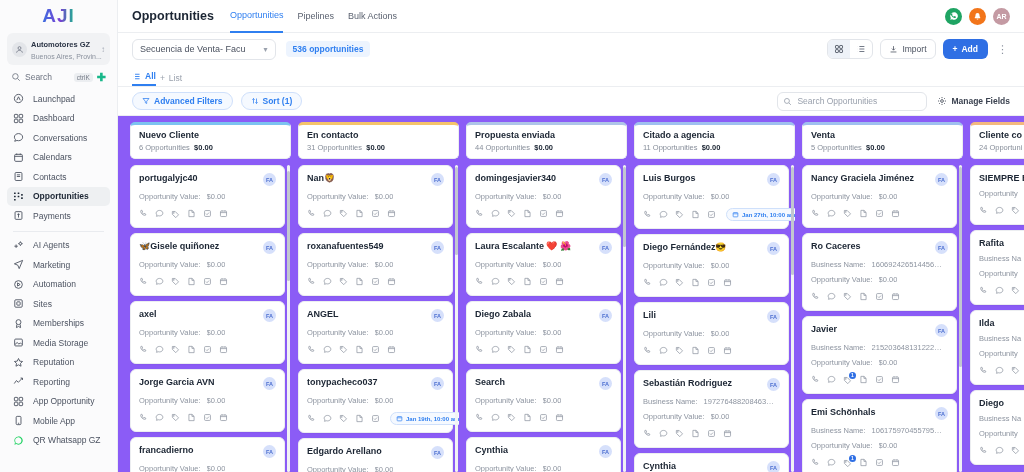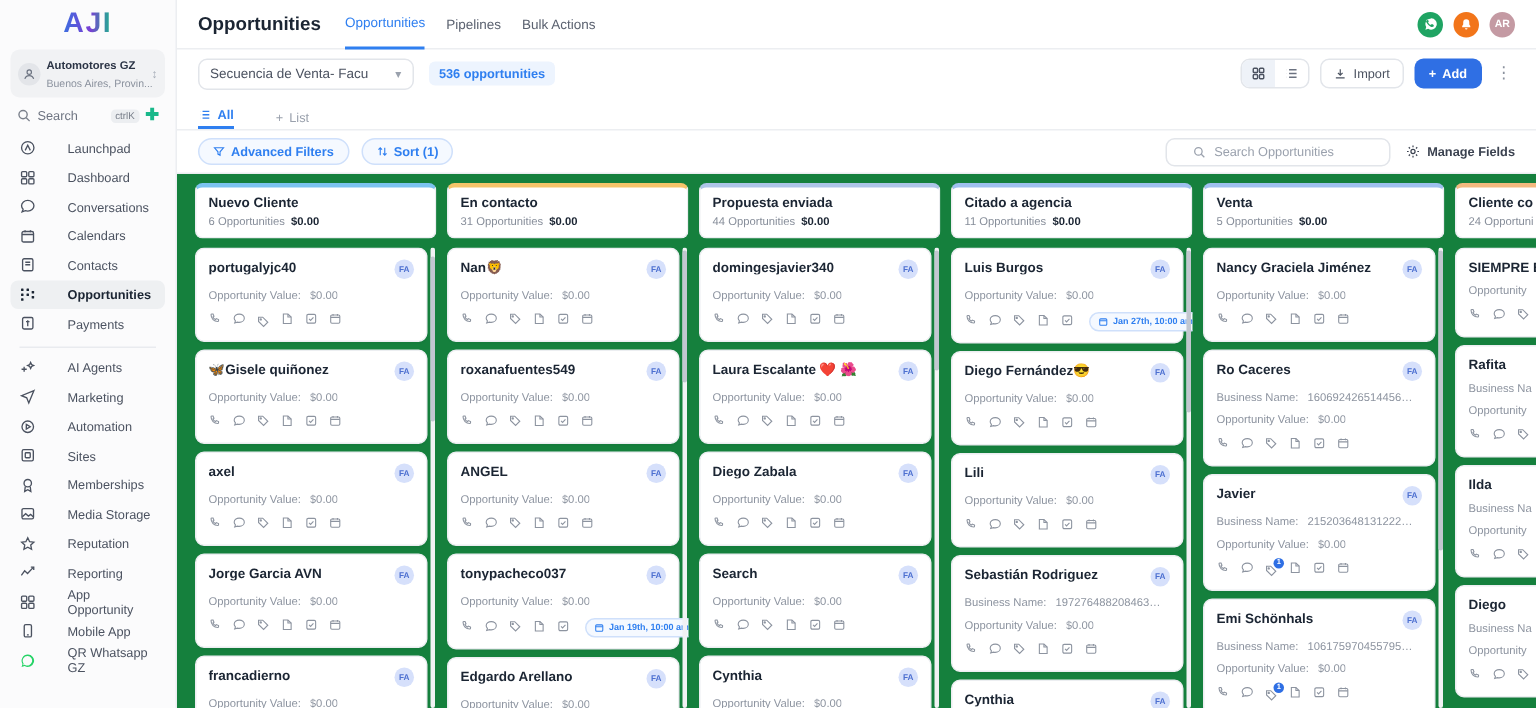--- a/index.html
+++ b/index.html
@@ -40,21 +40,21 @@
   .acct-chev { font-size:8px; color:#a7adb8; line-height:7px; }
 
   .search-row { display:flex; align-items:center; gap:4px; padding:7px 4px 5px 4px; }
   .search-ic { width:10px; height:10px; color:#7b818c; }
   .search-lbl { flex:1; font-size:8.5px; color:#6d7380; }
   .kbd { font-size:6.5px; background:#eceef1; color:#767c88; border-radius:3px; padding:1px 3px; }
   .plus-ic { color:#19b88a; font-size:11px; font-weight:bold; line-height:9px;}
 
   .nav { margin-top:2px; display:flex; flex-direction:column; }
   .nav-item {
-    display:flex; align-items:center; gap:21px; height:19.5px;
+    display:flex; align-items:center; gap:9px; height:19.5px;
     padding:0 6px; border-radius:5px; color:#4b5260; font-size:8.5px;
     cursor:pointer;
   }
   .nav-item.active { background:#eef0f2; color:#1b2533; font-weight:bold; }
   .nav-item svg { flex:0 0 11px; }
   .nav-sep { height:1px; background:#e9ebef; margin:5px 6px 4px 6px; }
 
   
   .main { flex:1; height:472px; display:flex; flex-direction:column; background:#ffffff; min-width:0;}
 
@@ -87,39 +87,39 @@
   .btn-outline {
     border:1px solid #e2e5ea; border-radius:6px; height:20px; display:flex; align-items:center;
     gap:4px; padding:0 8px; font-size:8.5px; color:#4b5260; cursor:pointer; background:#fff;
   }
   .btn-primary {
     background:#2f6fe4; color:#fff; border-radius:6px; height:20px; display:flex; align-items:center;
     gap:4px; padding:0 10px; font-size:8.5px; font-weight:bold; cursor:pointer;
   }
   .kebab { color:#8b929e; font-size:11px; line-height:8px; letter-spacing:0; cursor:pointer; padding:0 2px;}
 
-  .viewsbar { height:22px; display:flex; align-items:flex-end; gap:28px; padding:0 14px; border-bottom:1px solid #eceef1;}
+  .viewsbar { height:22px; display:flex; align-items:flex-end; gap:4px; padding:0 14px; border-bottom:1px solid #eceef1;}
   .view-tab { display:flex; align-items:center; gap:4px; font-size:8.5px; color:#2b3445; padding-bottom:3px; cursor:pointer;}
   .view-tab.active { color:#2f7ff0; border-bottom:2px solid #2f7ff0; font-weight:bold;}
   .view-tab.muted { color:#9aa1ad; }
 
   .filterbar { height:29px; display:flex; align-items:center; padding:0 14px; gap:8px; border-bottom:1px solid #eceef1;}
   .chip {
     border:1px solid #cfe0fb; background:#f5f9ff; color:#2f7ff0; border-radius:11px;
     height:18px; display:flex; align-items:center; gap:4px; padding:0 9px; font-size:8.5px; font-weight:bold; cursor:pointer;
   }
   .filter-right { margin-left:auto; display:flex; align-items:center; gap:10px;}
   .search-box {
     border:1px solid #e2e5ea; border-radius:6px; height:19px; width:150px;
-    display:flex; align-items:center; gap:5px; padding:0 17px; font-size:8.5px; color:#9aa1ad;
+    display:flex; align-items:center; gap:5px; padding:0 5px; font-size:8.5px; color:#9aa1ad;
   }
   .mf { display:flex; align-items:center; gap:4px; font-size:8.5px; color:#3b4250; font-weight:bold; cursor:pointer;}
 
   
-  .board { flex:1; display:flex; gap:7px; padding:6px 0 0 12px; overflow:hidden; background:#15803d;}
+  .board { flex:1; display:flex; gap:7px; padding:6px 0 0 12px; overflow:hidden; background:#8b5cf6;}
   .col { width:161px; flex:0 0 161px; display:flex; flex-direction:column; min-height:0;}
   .col.partial { width:60px; flex:0 0 60px; overflow:hidden; }
   .col-head {
     border:1px solid #eceef1; border-top:3px solid #7cc3f0; border-radius:5px;
     background:#fff; padding:5px 8px 6px 8px;
   }
   .col-title { font-size:9px; font-weight:bold; color:#1b2533; white-space:nowrap;}
   .col-meta { font-size:7.5px; color:#878e9a; margin-top:3px; white-space:nowrap;}
   .col-meta b { color:#1b2533; font-size:7.5px; }
   .col-body { flex:1; margin-top:6px; position:relative; overflow:hidden; padding-right:6px;}

